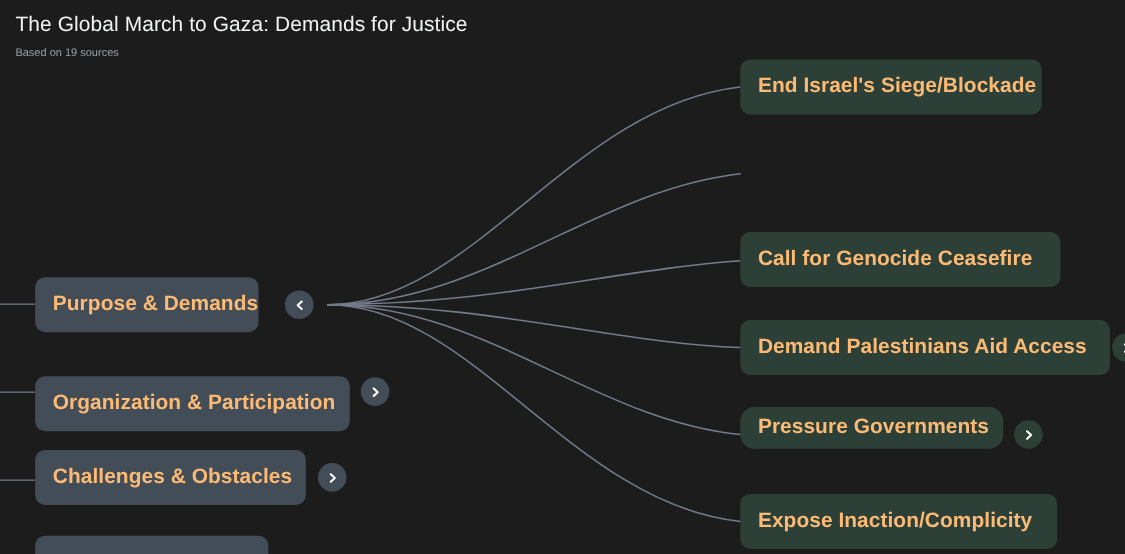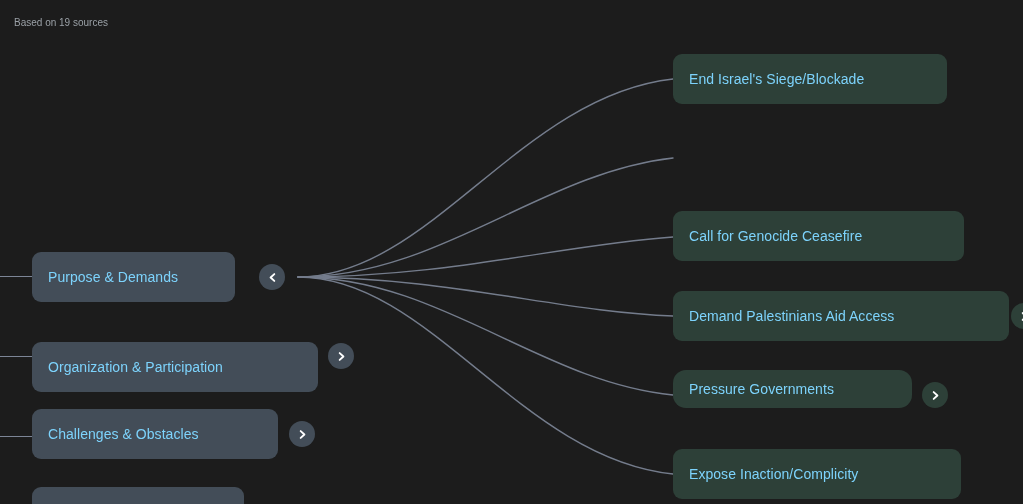--- a/index.html
+++ b/index.html
@@ -55,23 +55,23 @@
     position: absolute;
     display: flex;
     align-items: center;
     border-radius: 9px;
     z-index: 3;
     cursor: pointer;
     user-select: none;
   }
 
   .node-label {
-    font-size: 14px;
-    font-weight: 400;
-    color: #7dd3fc;
+    font-size: 19px;
+    font-weight: 700;
+    color: #fdba74;
     white-space: nowrap;
     letter-spacing: 0.05px;
     line-height: 20px;
     padding: 0 16px;
   }
 
   .node.branch { background: #434d58; }
   .node.leaf   { background: #2d4038; }
 
   
@@ -99,20 +99,21 @@
     background: #7c8596;
     z-index: 2;
   }
 </style>
 </head>
 <body>
 
 <div id="mindmap-root">
 
   <div id="header">
+    <div id="map-title">The Global March to Gaza: Demands for Justice</div>
     <div id="map-subtitle">Based on 19 sources</div>
   </div>
 
   <svg id="edge-layer" viewBox="0 0 1023 504" width="1023" height="504">
     <g fill="none" stroke="#7c8596" stroke-width="1.4" stroke-linecap="round" opacity="0.92">
 
       <path d="M298,277 C 430,277 520,96 673,79"></path>
       <path d="M298,277 C 440,277 540,173 673,158"></path>
       <path d="M298,277 C 450,277 560,245 673,237"></path>
       <path d="M298,277 C 450,277 560,312 673,316"></path>

